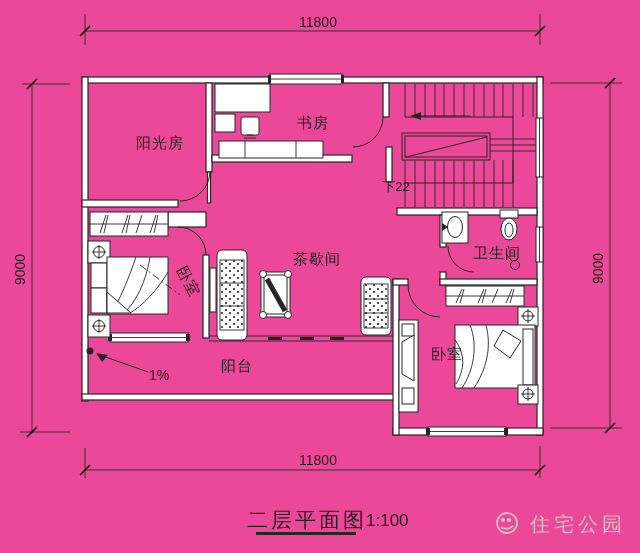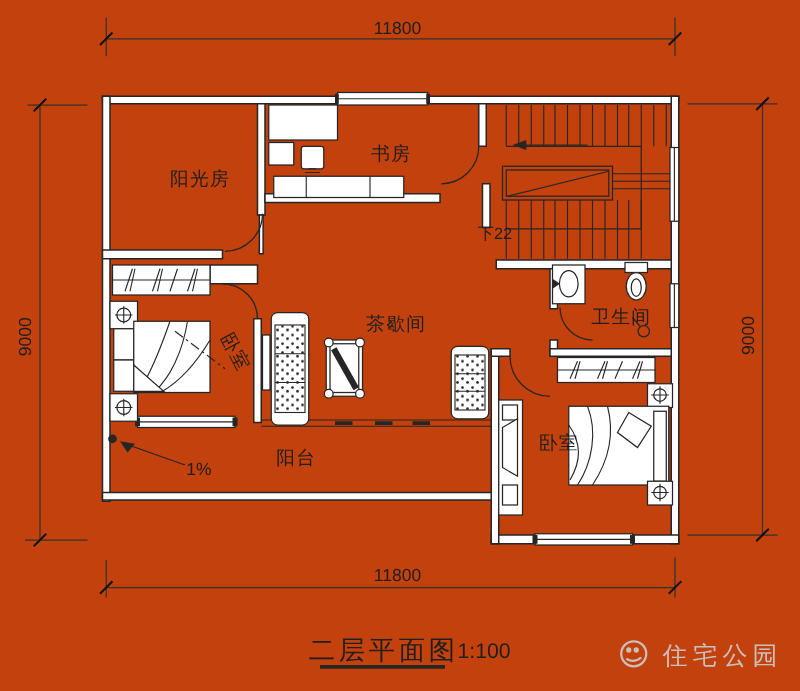--- a/index.html
+++ b/index.html
@@ -1,16 +1,16 @@
 <!DOCTYPE html>
 <html><head>
 <meta charset="utf-8">
 <style>
   html,body{margin:0;padding:0;background:#ffffff;}
-  .stage{width:640px;height:553px;position:relative;background:#c2410c;overflow:hidden;}
+  .stage{width:640px;height:553px;position:relative;background:#ec4899;overflow:hidden;}
   svg{display:block;}
   .wall{fill:#ffffff;stroke:#262626;stroke-width:1.2;}
   .thin{fill:none;stroke:#262626;stroke-width:1;}
   .hair{fill:none;stroke:#262626;stroke-width:0.9;}
   .furn{fill:#ffffff;stroke:#262626;stroke-width:1;}
   .blk{fill:#262626;stroke:none;}
   .dim{fill:none;stroke:#333;stroke-width:1;}
   .dimtick{stroke:#111;stroke-width:1.6;}
   text{font-family:"Liberation Sans","DejaVu Sans",sans-serif;fill:#1f1f1f;}
   .roomlabel{font-size:15px;letter-spacing:1px;}

